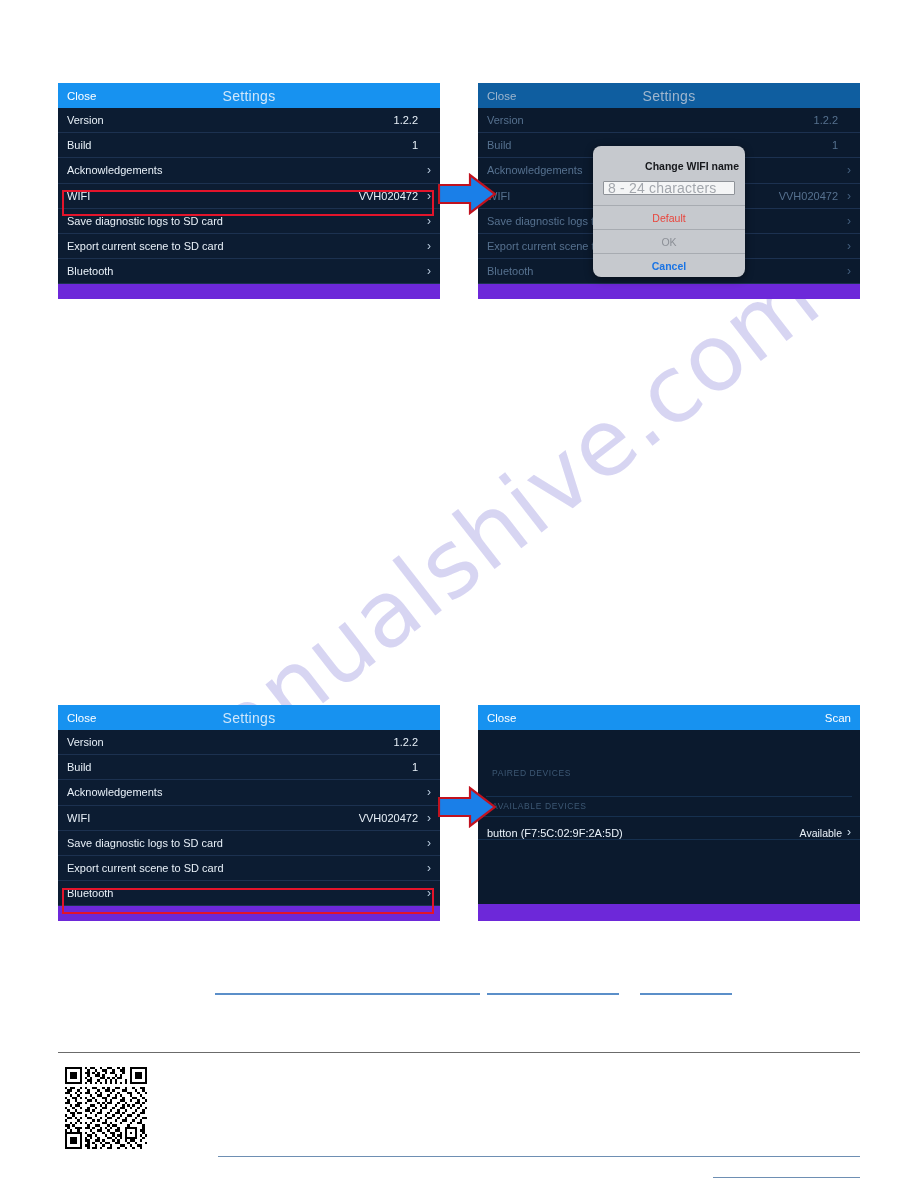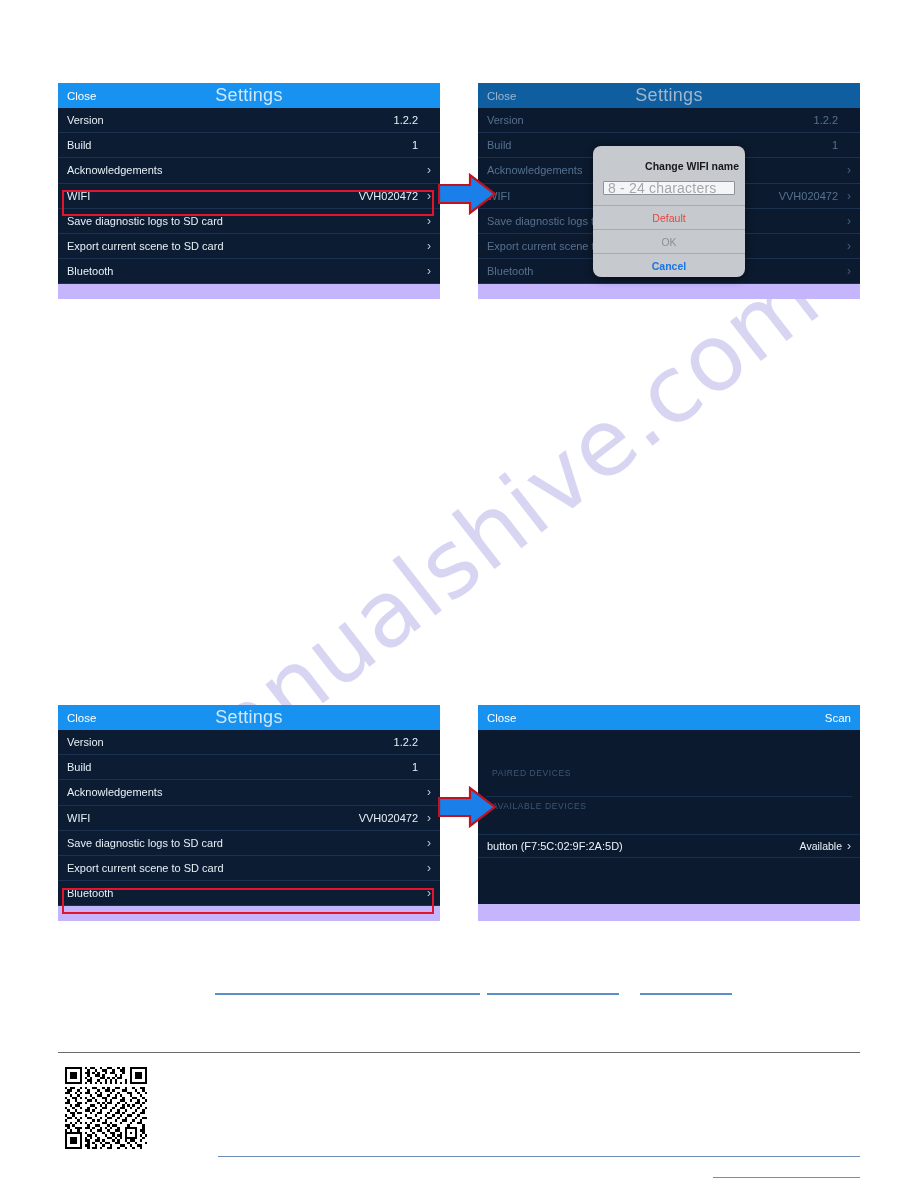--- a/index.html
+++ b/index.html
@@ -35,21 +35,21 @@
     letter-spacing: 1px;
     color: #c9c6ee;
     opacity: .72;
     font-family: "DejaVu Sans", sans-serif;
     white-space: nowrap;
   }
 
   
   .panel {
     position: absolute;
-    background: #c4b5fd;
+    background: #6d28d9;
     z-index: 3;
     overflow: hidden;
   }
   .panel .hdr {
     position: relative;
     height: 25px;
     background: #1792f0;
     display: flex;
     align-items: center;
     padding: 0 9px;
@@ -66,21 +66,21 @@
   .hdr-right {
     font-size: 11.5px;
     color: #ffffff;
     margin-left: auto;
     z-index: 2;
   }
   .hdr-title {
     position: absolute;
     left: 0; right: 0;
     text-align: center;
-    font-size: 18px;
+    font-size: 14px;
     color: #cfe7fb;
     letter-spacing: .3px;
   }
   .panel.dimmed .hdr-title { color: #7d9cba; }
 
   .rows { position: relative; }
   .row {
     position: relative;
     height: 25.2px;
     display: flex;
@@ -207,27 +207,26 @@
     letter-spacing: .6px;
     color: #3d5874;
     padding: 0 14px;
     position: absolute;
   }
   .bt-row {
     position: absolute;
     left: 0; right: 0;
     height: 24px;
     display: flex;
-    align-items: center;
+    align-items: flex-end;
     padding: 0 9px;
     font-size: 11px;
     color: #eaf2fa;
     border-top: 1px solid #16304f;
     border-bottom: 1px solid #16304f;
-    margin-top: 18px;
   }
   .bt-row .value { margin-left: auto; margin-right: 5px; font-size: 10.5px; color: #eaf2fa; }
   .bt-row .chev { color: #cfe0ef; font-size: 12px; }
 </style>
 </head>
 <body>
 
 <div id="page">
 
   <div class="watermark">

